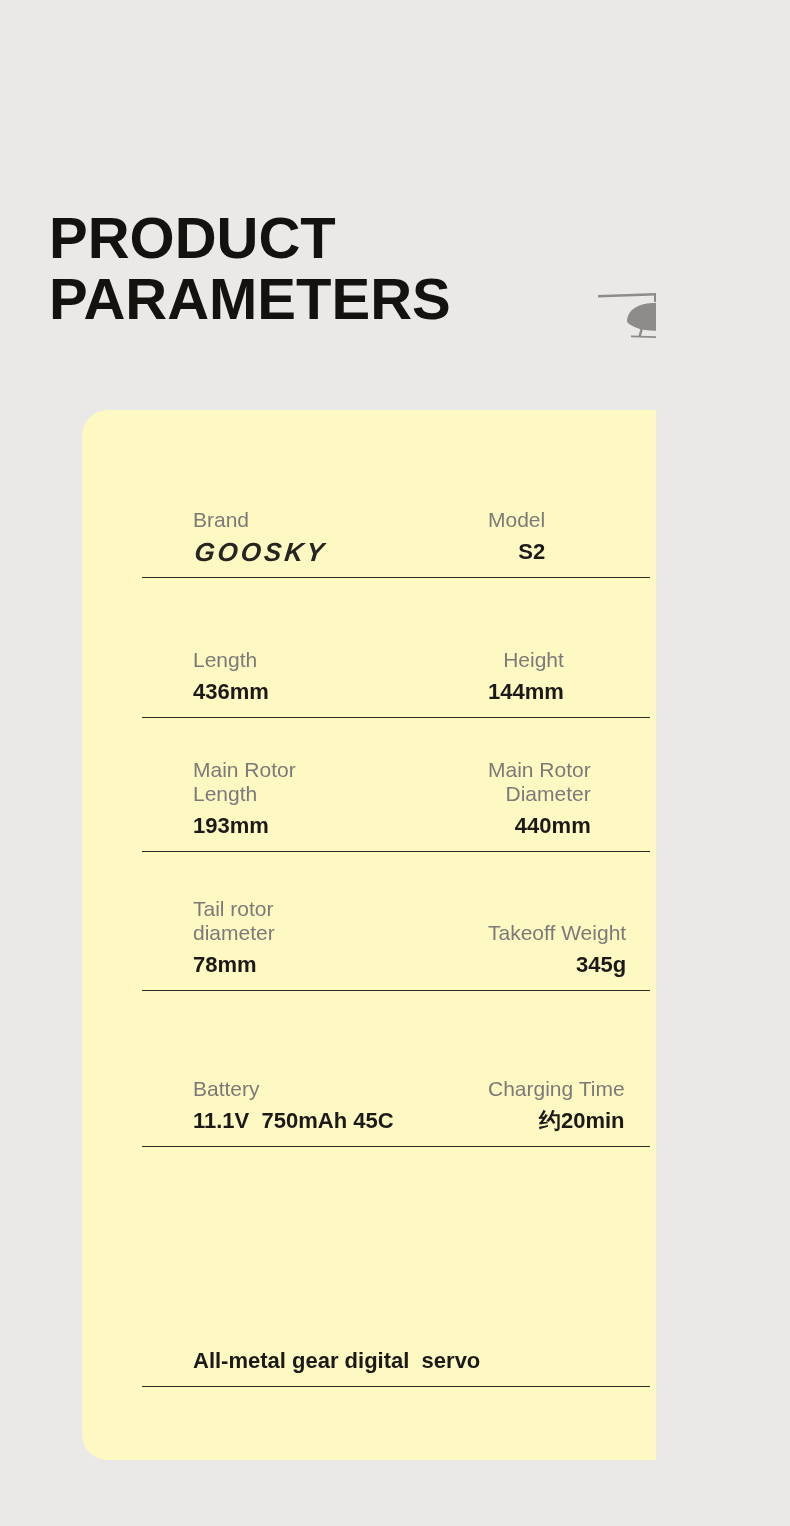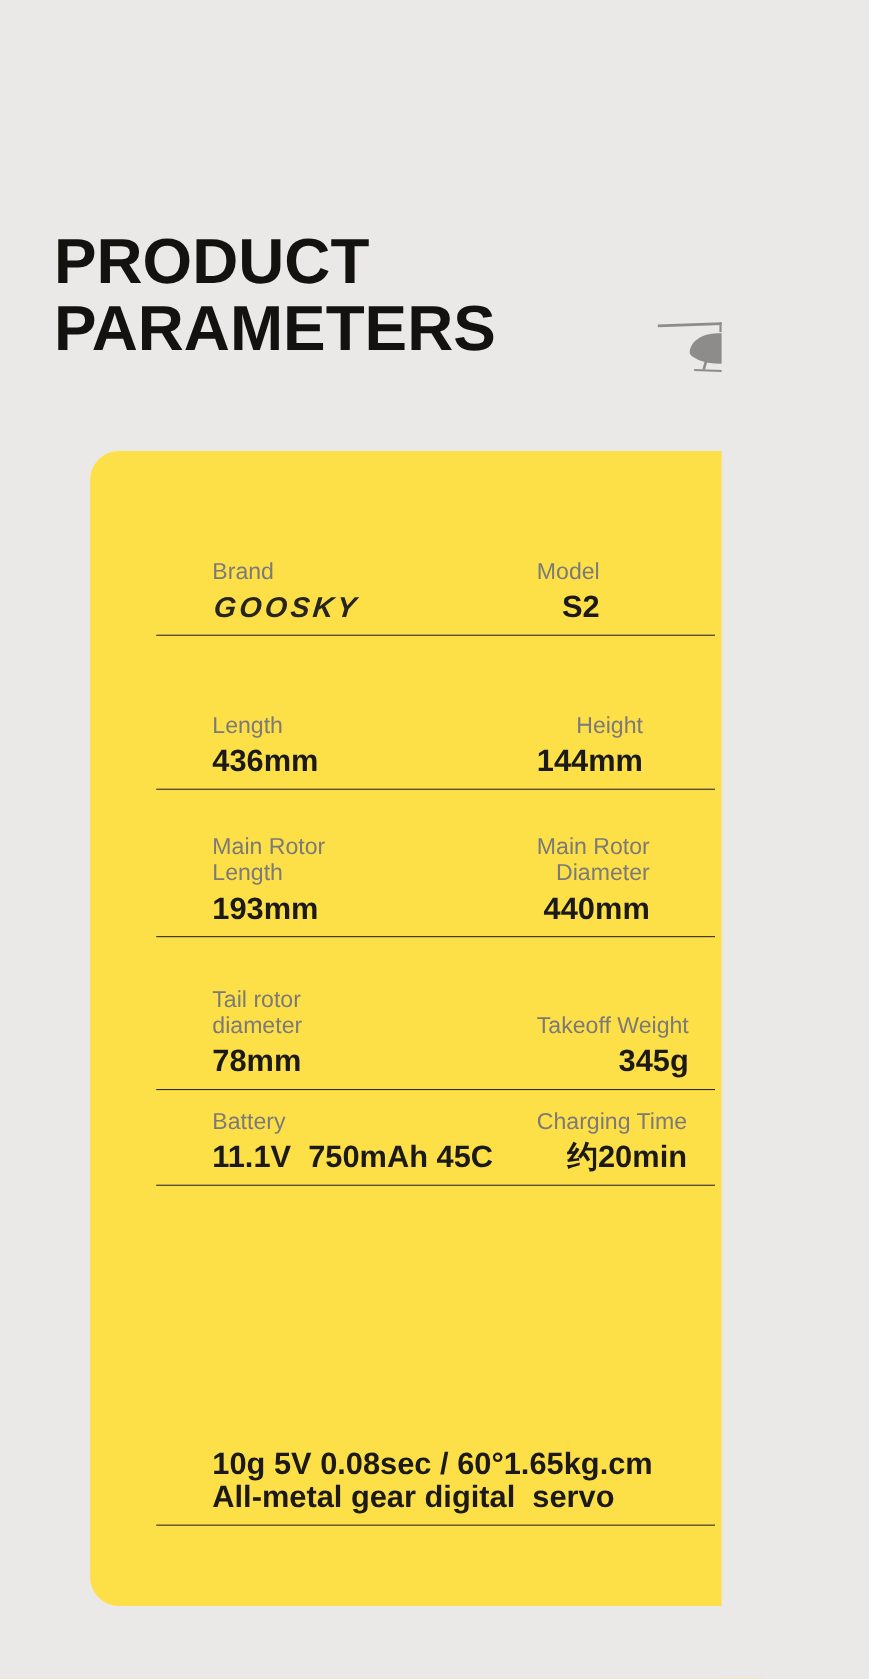--- a/index.html
+++ b/index.html
@@ -18,33 +18,33 @@
     position:absolute;left:49px;top:207px;margin:0;
     font-size:58px;line-height:61px;font-weight:800;
     color:#14120F;letter-spacing:0;
   }
   .title div{white-space:nowrap;}
   
   .heli{position:absolute;left:597px;top:284px;}
   
   .card{
     position:absolute;left:82px;top:410px;width:618px;height:1050px;
-    background:#fde047;border-radius:26px;
+    background:#fef9c3;border-radius:26px;
   }
   .row{
     position:absolute;left:60px;width:508px;
     border-bottom:1.5px solid #2D2B28;
   }
   .col{position:absolute;bottom:10px;display:flex;flex-direction:column;}
   .c1{left:51px;}
   .c2{left:346px;text-align:right;}
   .label{font-size:21px;line-height:24px;color:#7C7A78;margin:0 0 5px 0;}
   .label span{display:block;white-space:nowrap;}
   .value{
-    font-size:28px;line-height:30px;font-weight:700;color:#1B1A18;
+    font-size:22px;line-height:30px;font-weight:700;color:#1B1A18;
     white-space:pre-wrap;
   }
   .logo-value{
     font-size:26px;font-style:italic;font-weight:800;letter-spacing:3px;
     color:#272522;transform:skewX(-6deg);transform-origin:left bottom;
   }
 </style>
 </head>
 <body>
 
@@ -134,37 +134,36 @@
         <div class="value">78mm</div>
       </div>
       <div class="col c2">
         <div class="label">
           <span>Takeoff Weight</span>
         </div>
         <div class="value">345g</div>
       </div>
     </div>
 
-    <div class="row" style="top:598px;height:69px;">
+    <div class="row" style="top:667px;height:69px;">
       <div class="col c1">
         <div class="label">
           <span>Battery</span>
         </div>
         <div class="value">11.1V  750mAh 45C</div>
       </div>
       <div class="col c2">
         <div class="label">
           <span>Charging Time</span>
         </div>
         <div class="value">约20min</div>
       </div>
     </div>
 
 
     <div class="row" style="top:863px;height:113px;">
       <div class="col c1">
-        <div class="value">10g 5V 0.08sec / 60°1.65kg.cm</div>
         <div class="value">All-metal gear digital  servo</div>
       </div>
     </div>
 
   </div>
 </div>
 
 </body></html>

